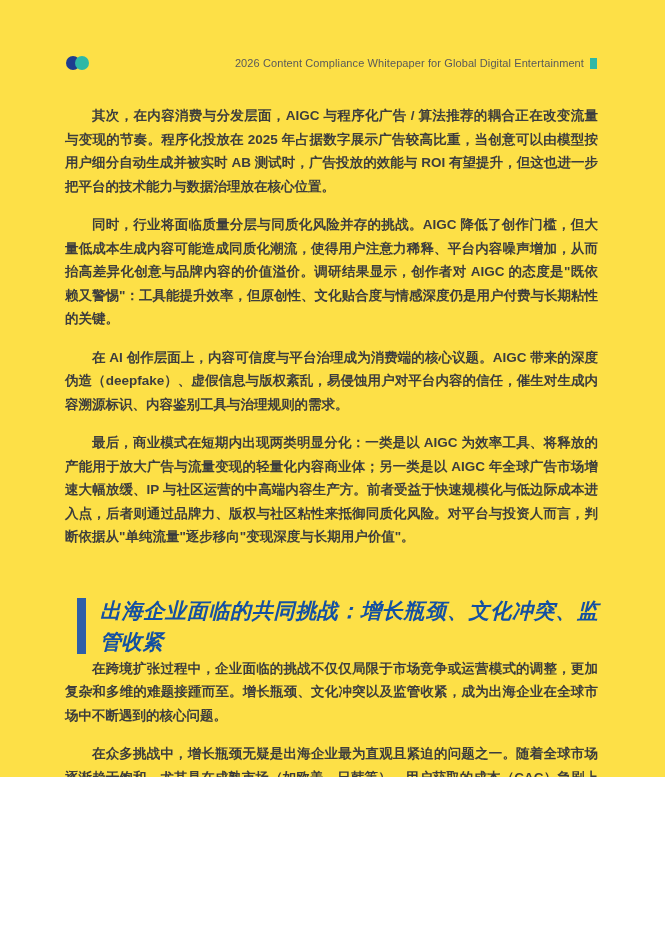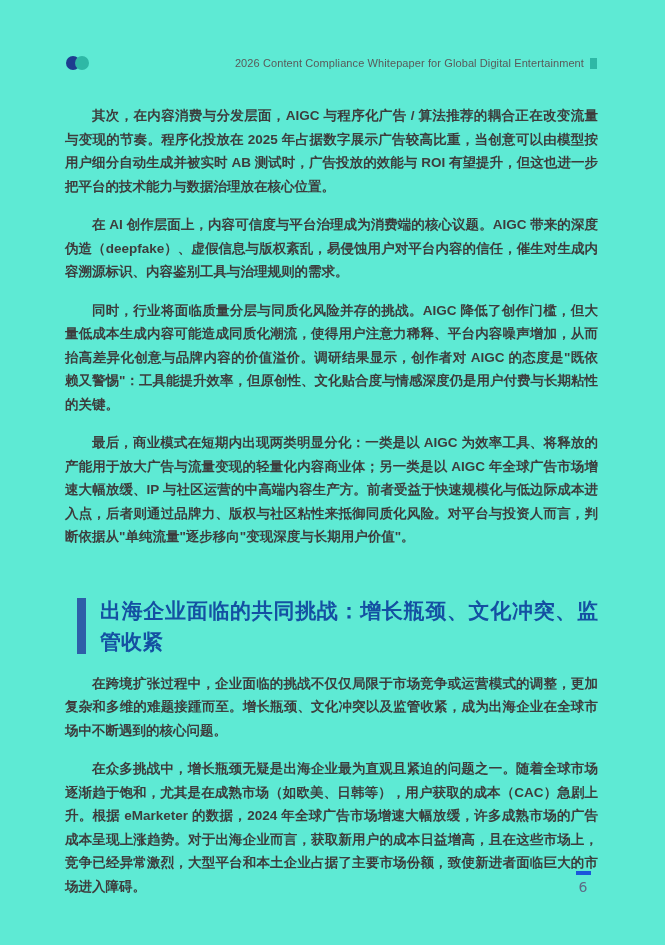--- a/index.html
+++ b/index.html
@@ -2,22 +2,22 @@
 <html><head>
 <meta charset="utf-8">
 <style>
   * { margin: 0; padding: 0; box-sizing: border-box; }
   html, body { background: #ffffff; }
   body { font-family: "Liberation Sans", sans-serif; }
 
   .page {
     position: relative;
     width: 665px;
-    height: 945px;
-    background: #5eead4;
+    height: 777px;
+    background: #fde047;
     overflow: hidden;
     margin: 0 auto;
   }
 
   
   .header {
     position: absolute;
     top: 53px;
     left: 66px;
     right: 68px;
@@ -61,27 +61,28 @@
     color: #3d3d3d;
     text-align: justify;
     text-indent: 2em;
     margin-bottom: 15px;
     font-weight: bold;
   }
 
   .section-heading {
     position: relative;
     margin-top: 46px;
-    margin-bottom: 15px;
+    margin-bottom: 0;
     padding-left: 35px;
     font-size: 21px;
     line-height: 31px;
     font-weight: bold;
     color: #1450a2;
     text-align: justify;
+    font-style: italic;
   }
   .section-heading .bar {
     position: absolute;
     left: 12px;
     top: 3px;
     bottom: 3px;
     width: 9px;
   }
 
   
@@ -115,23 +116,23 @@
       <span class="c2" style="background: rgb(46, 184, 166);"></span>
     </div>
     <div class="header-title" style="color: rgb(89, 89, 89);">2026 Content Compliance Whitepaper for Global Digital Entertainment</div>
     <div class="header-accent" style="background: rgb(46, 184, 166);"></div>
   </div>
 
   <div class="content">
 
     <p class="para" style="color: rgb(61, 61, 61);">其次，在内容消费与分发层面，AIGC 与程序化广告 / 算法推荐的耦合正在改变流量与变现的节奏。程序化投放在 2025 年占据数字展示广告较高比重，当创意可以由模型按用户细分自动生成并被实时 AB 测试时，广告投放的效能与 ROI 有望提升，但这也进一步把平台的技术能力与数据治理放在核心位置。</p>
 
+    <p class="para" style="color: rgb(61, 61, 61);">同时，行业将面临质量分层与同质化风险并存的挑战。AIGC 降低了创作门槛，但大量低成本生成内容可能造成同质化潮流，使得用户注意力稀释、平台内容噪声增加，从而抬高差异化创意与品牌内容的价值溢价。调研结果显示，创作者对 AIGC 的态度是"既依赖又警惕"：工具能提升效率，但原创性、文化贴合度与情感深度仍是用户付费与长期粘性的关键。</p>
+
     <p class="para" style="color: rgb(61, 61, 61);">在 AI 创作层面上，内容可信度与平台治理成为消费端的核心议题。AIGC 带来的深度伪造（deepfake）、虚假信息与版权紊乱，易侵蚀用户对平台内容的信任，催生对生成内容溯源标识、内容鉴别工具与治理规则的需求。</p>
-
-    <p class="para" style="color: rgb(61, 61, 61);">同时，行业将面临质量分层与同质化风险并存的挑战。AIGC 降低了创作门槛，但大量低成本生成内容可能造成同质化潮流，使得用户注意力稀释、平台内容噪声增加，从而抬高差异化创意与品牌内容的价值溢价。调研结果显示，创作者对 AIGC 的态度是"既依赖又警惕"：工具能提升效率，但原创性、文化贴合度与情感深度仍是用户付费与长期粘性的关键。</p>
 
     <p class="para" style="color: rgb(61, 61, 61);">最后，商业模式在短期内出现两类明显分化：一类是以 AIGC 为效率工具、将释放的产能用于放大广告与流量变现的轻量化内容商业体；另一类是以 AIGC 年全球广告市场增速大幅放缓、IP 与社区运营的中高端内容生产方。前者受益于快速规模化与低边际成本进入点，后者则通过品牌力、版权与社区粘性来抵御同质化风险。对平台与投资人而言，判断依据从"单纯流量"逐步移向"变现深度与长期用户价值"。</p>
 
     <h2 class="section-heading" style="color: rgb(20, 80, 162);">
       <span class="bar" style="background: rgb(46, 95, 168);"></span>
       <span>出海企业面临的共同挑战：增长瓶颈、文化冲突、监管收紧</span>
     </h2>
 
     <p class="para" style="color: rgb(61, 61, 61);">在跨境扩张过程中，企业面临的挑战不仅仅局限于市场竞争或运营模式的调整，更加复杂和多维的难题接踵而至。增长瓶颈、文化冲突以及监管收紧，成为出海企业在全球市场中不断遇到的核心问题。</p>
 

